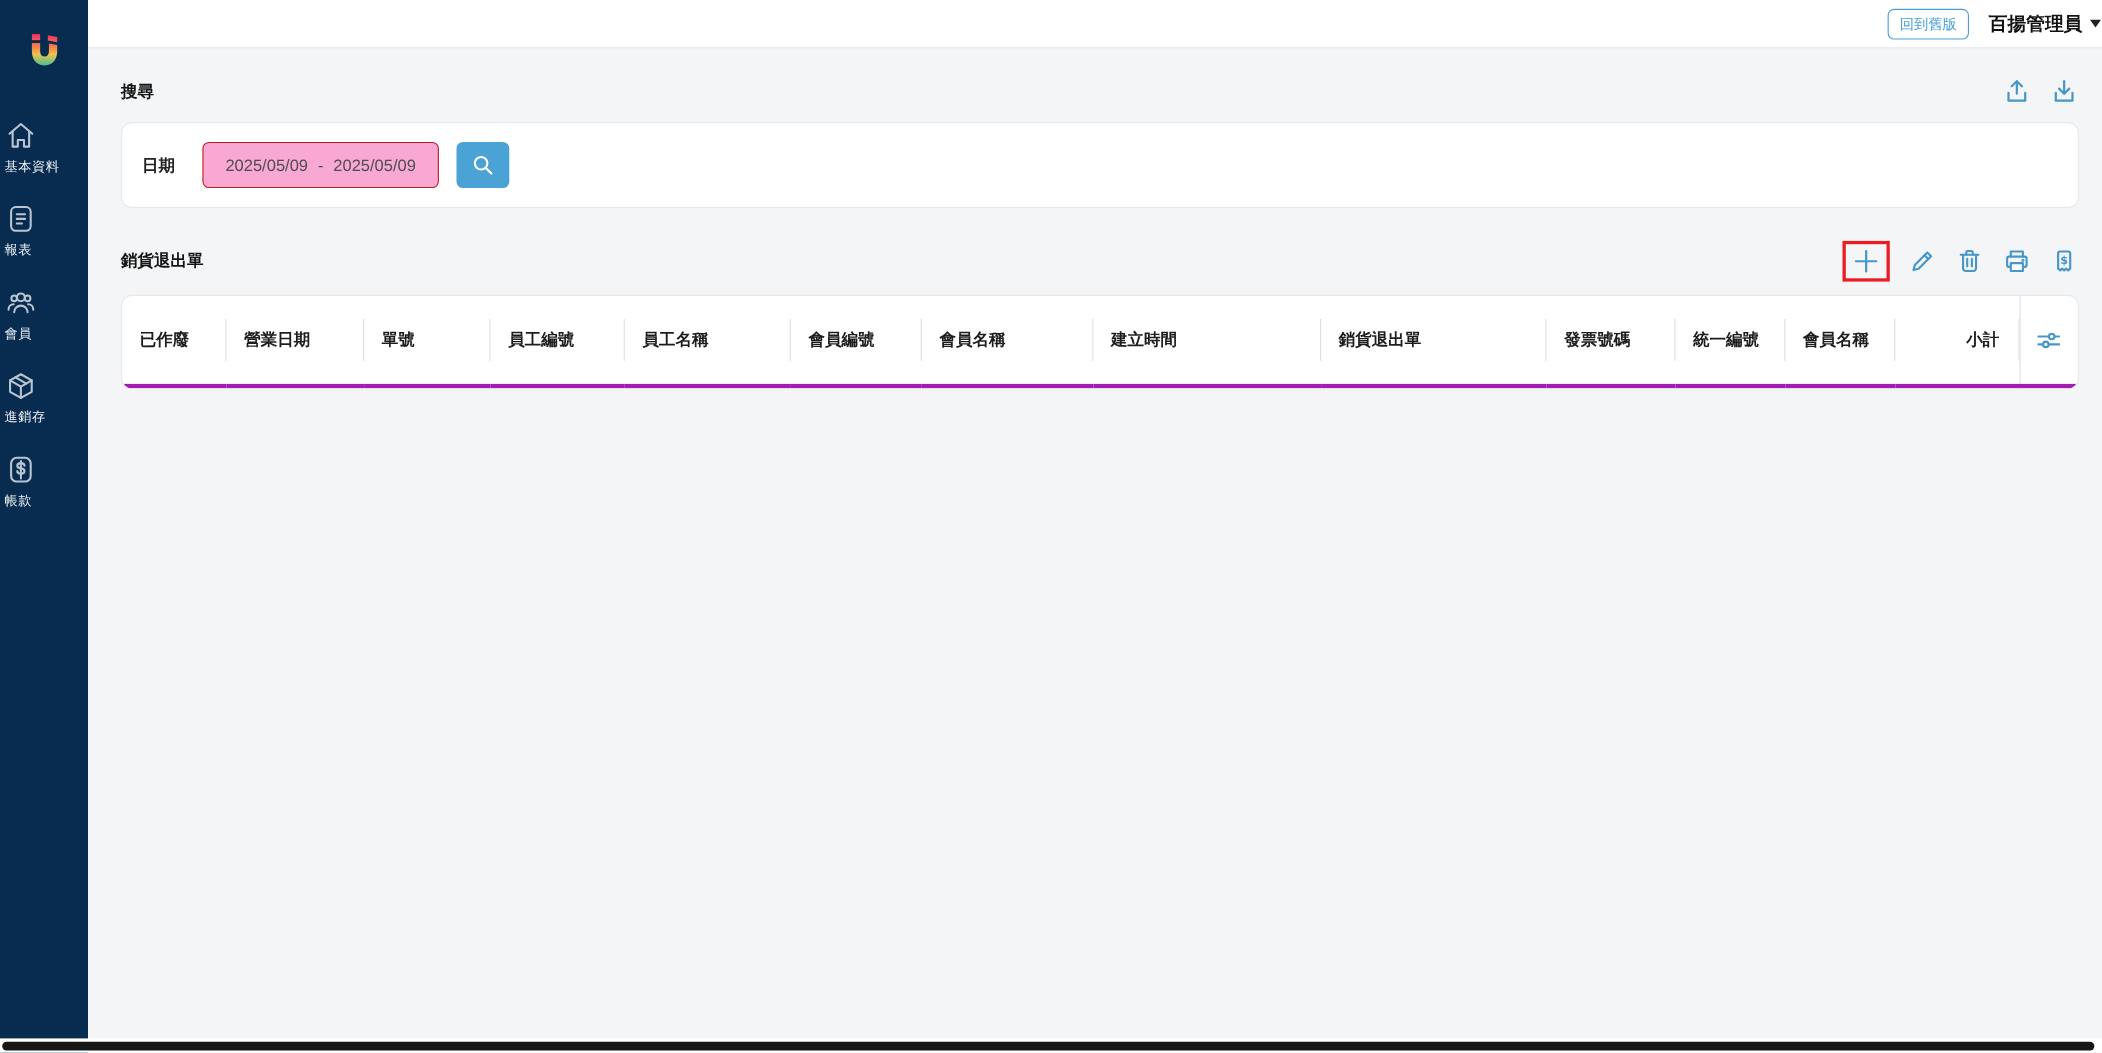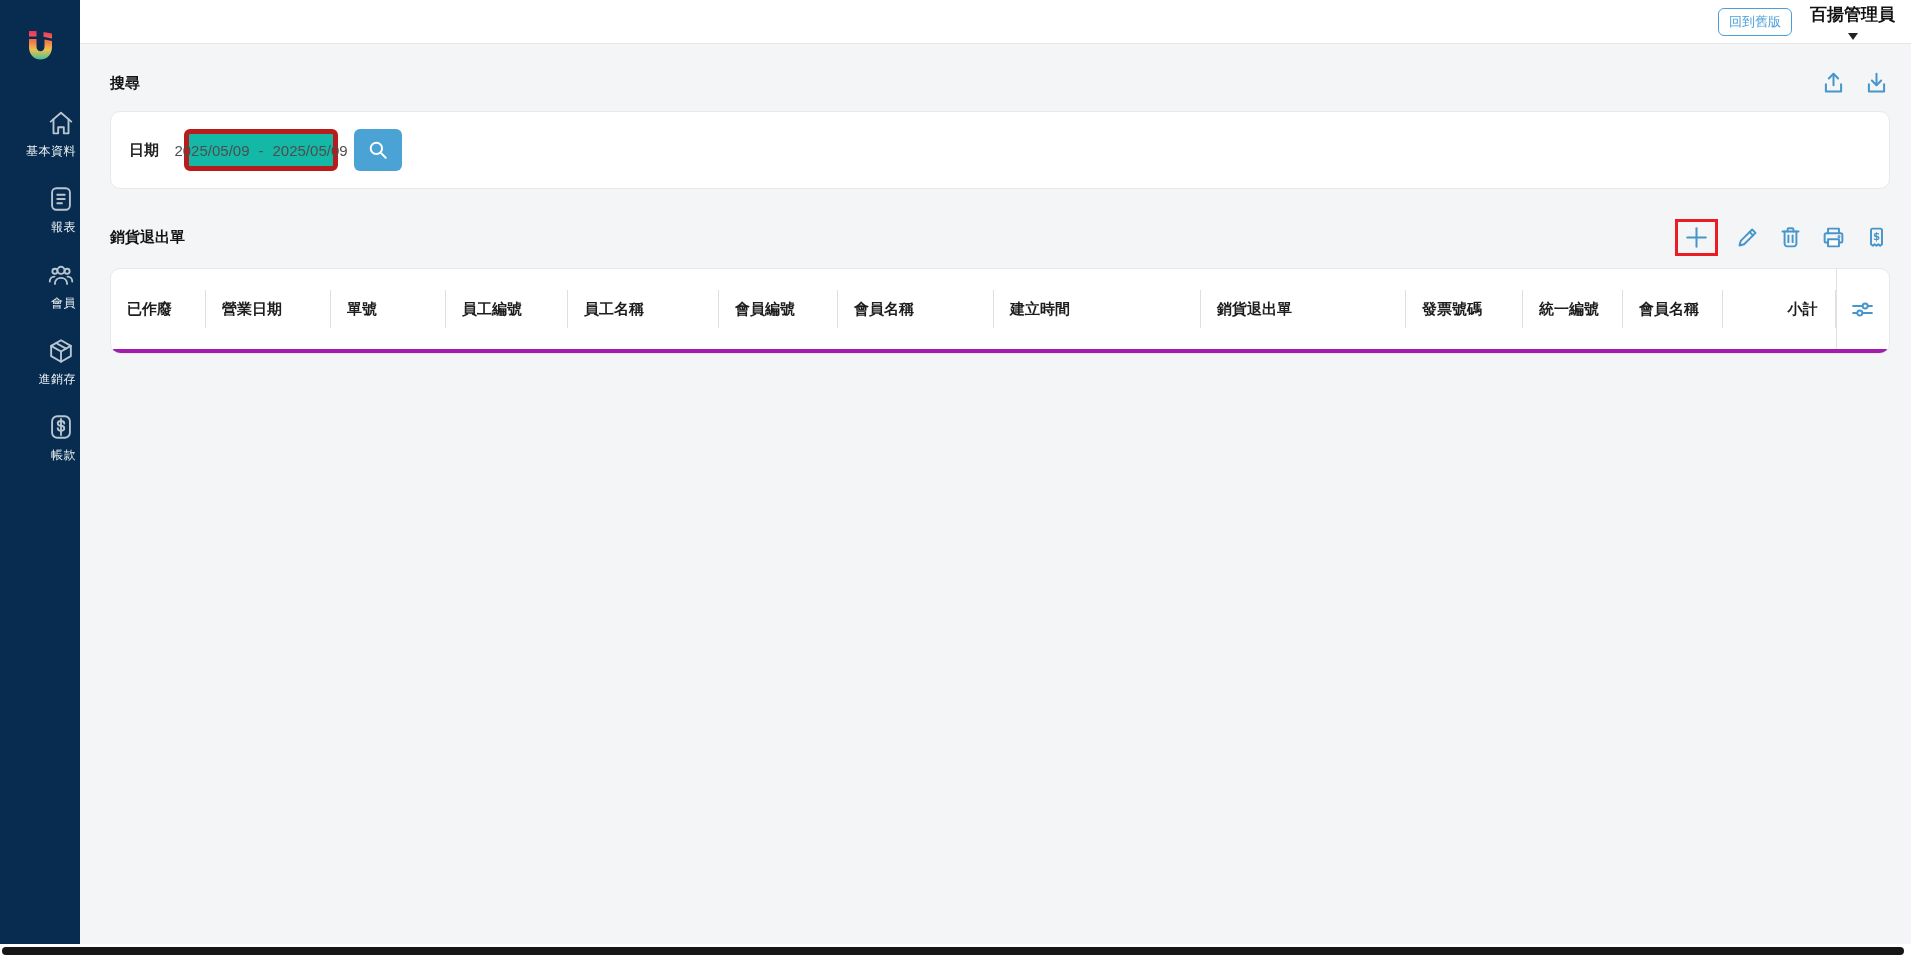--- a/index.html
+++ b/index.html
@@ -11,39 +11,39 @@
   .app { display:flex; width:1911px; height:957px; }
 
   
   .sidebar {
     width:80px; background:#072c4f; flex-shrink:0;
     display:flex; flex-direction:column; align-items:center;
   }
   .logo { margin-top:24px; width:44px; height:44px; }
   .nav { margin-top:40px; display:flex; flex-direction:column; align-items:center; }
   .nav-item {
-    display:flex; flex-direction:column; align-items:flex-end;
+    display:flex; flex-direction:column; align-items:flex-start;
     gap:5px; margin-bottom:24px; cursor:pointer; width:72px;
   }
   .nav-item svg { color:#b9c6d1; }
   .nav-label { font-size:12px; color:#eef2f5; letter-spacing:.5px; }
 
   
   .main { flex:1; display:flex; flex-direction:column; background:#f4f5f7; min-width:0; }
   .topbar {
     height:44px; background:#fff; border-bottom:1px solid #e4e6e9;
     display:flex; align-items:center; justify-content:flex-end; gap:18px;
-    padding-right:16px; flex-shrink:0;
+    padding-right:1px; flex-shrink:0;
   }
   .btn-old {
     border:1px solid #4aa0d6; color:#4aa0d6; background:#fff;
     font-size:13px; padding:4px 10px; border-radius:6px; cursor:pointer;
     font-family:inherit;
   }
-  .user-menu { display:flex; align-items:center; gap:7px; cursor:pointer;flex-direction:column; }
+  .user-menu { display:flex; align-items:center; gap:7px; cursor:pointer; }
   .user-name { font-size:17px; font-weight:700; color:#111; }
   .caret-down {
     width:0; height:0; border-left:5px solid transparent;
     border-right:5px solid transparent; border-top:7px solid #222;
   }
 
   .content { padding:0 21px 0 30px; }
 
   .section-head {
     display:flex; align-items:center; justify-content:space-between;
@@ -56,23 +56,23 @@
 
   
   .card {
     background:#fff; border:1px solid #e7e9ec; border-radius:10px;
   }
   .search-card {
     margin-top:14px; height:78px; display:flex; align-items:center; padding:0 18px;
   }
   .date-label { font-size:15px; font-weight:700; color:#222; }
   .date-range {
-    margin-left:25px; width:154px; height:42px; border:5px solid #b91c1c;
+    margin-left:25px; width:215px; height:42px; border:1px solid #b91c1c;
     border-radius:6px; display:flex; align-items:center; justify-content:center;
-    gap:9px; font-size:15px; color:#4e4e4e; background:#14b8a6; cursor:text;
+    gap:9px; font-size:15px; color:#4e4e4e; background:#f9a8d4; cursor:text;
   }
   .search-btn {
     margin-left:16px; width:48px; height:42px; background:#4ba3d5; border:none;
     border-radius:6px; display:flex; align-items:center; justify-content:center; cursor:pointer;
   }
 
   
   .add-highlight {
     border:3px solid #ec1c24; padding:2px 5px; display:flex; align-items:center;
   }

